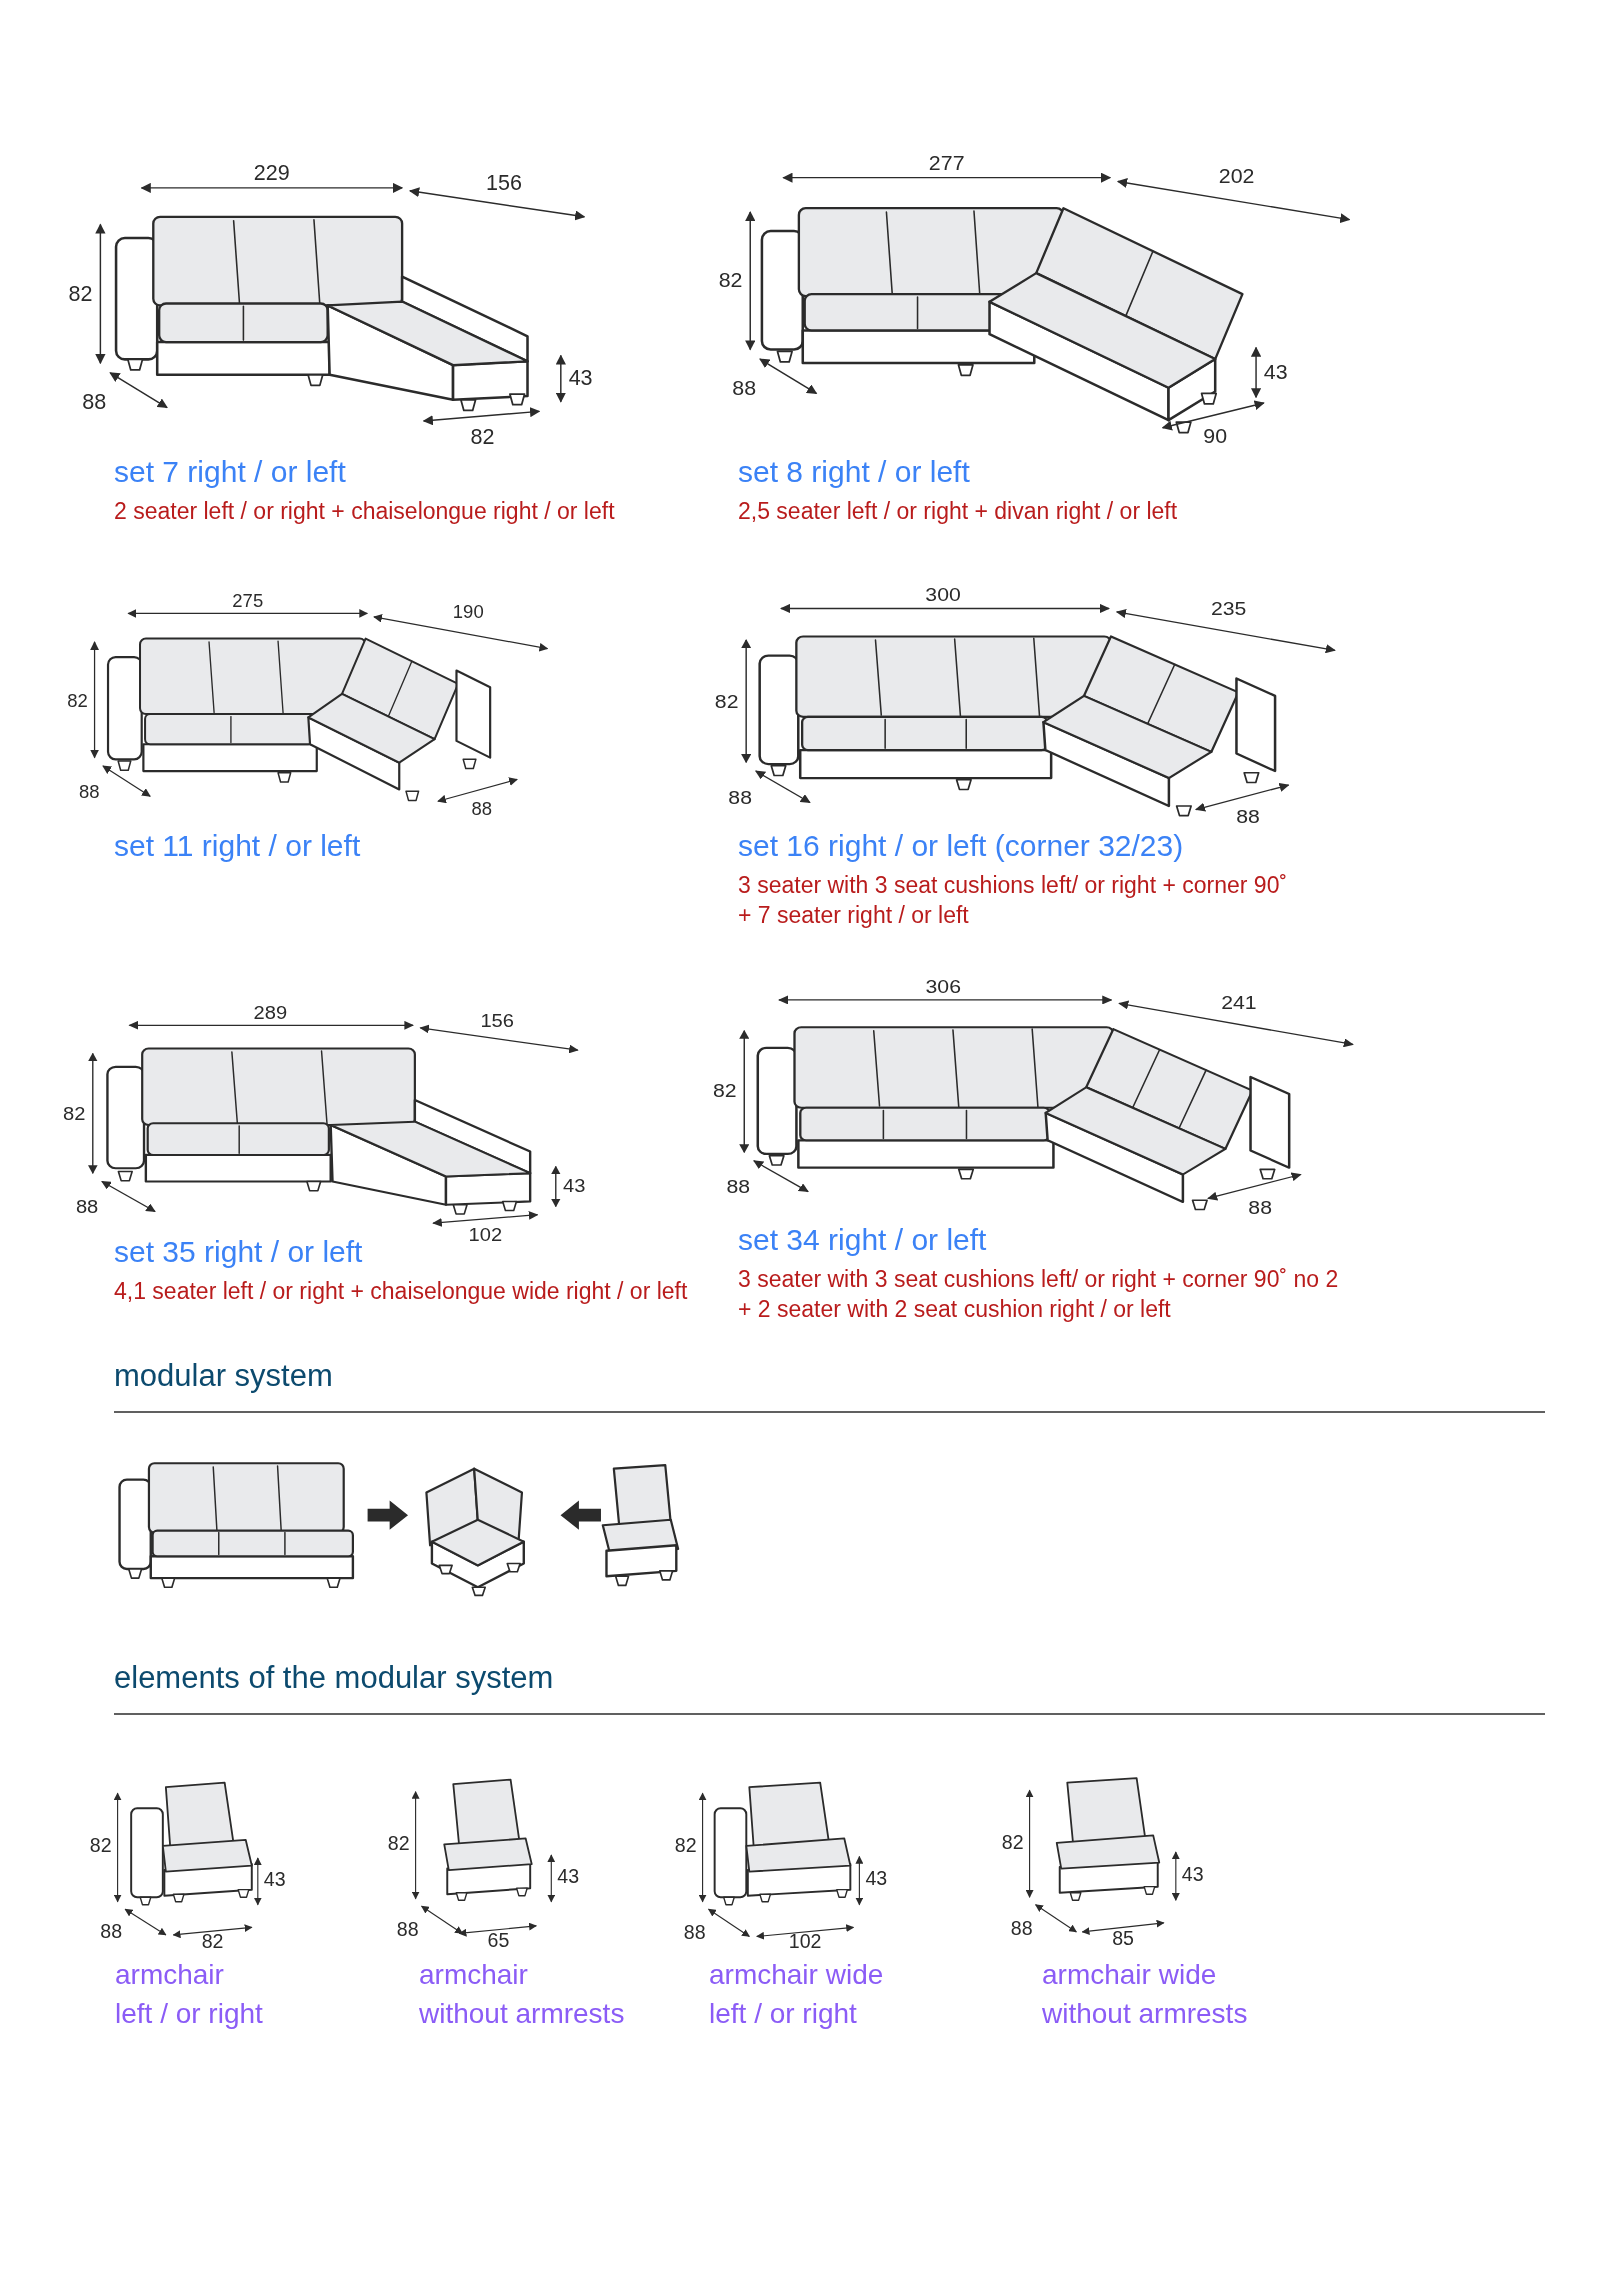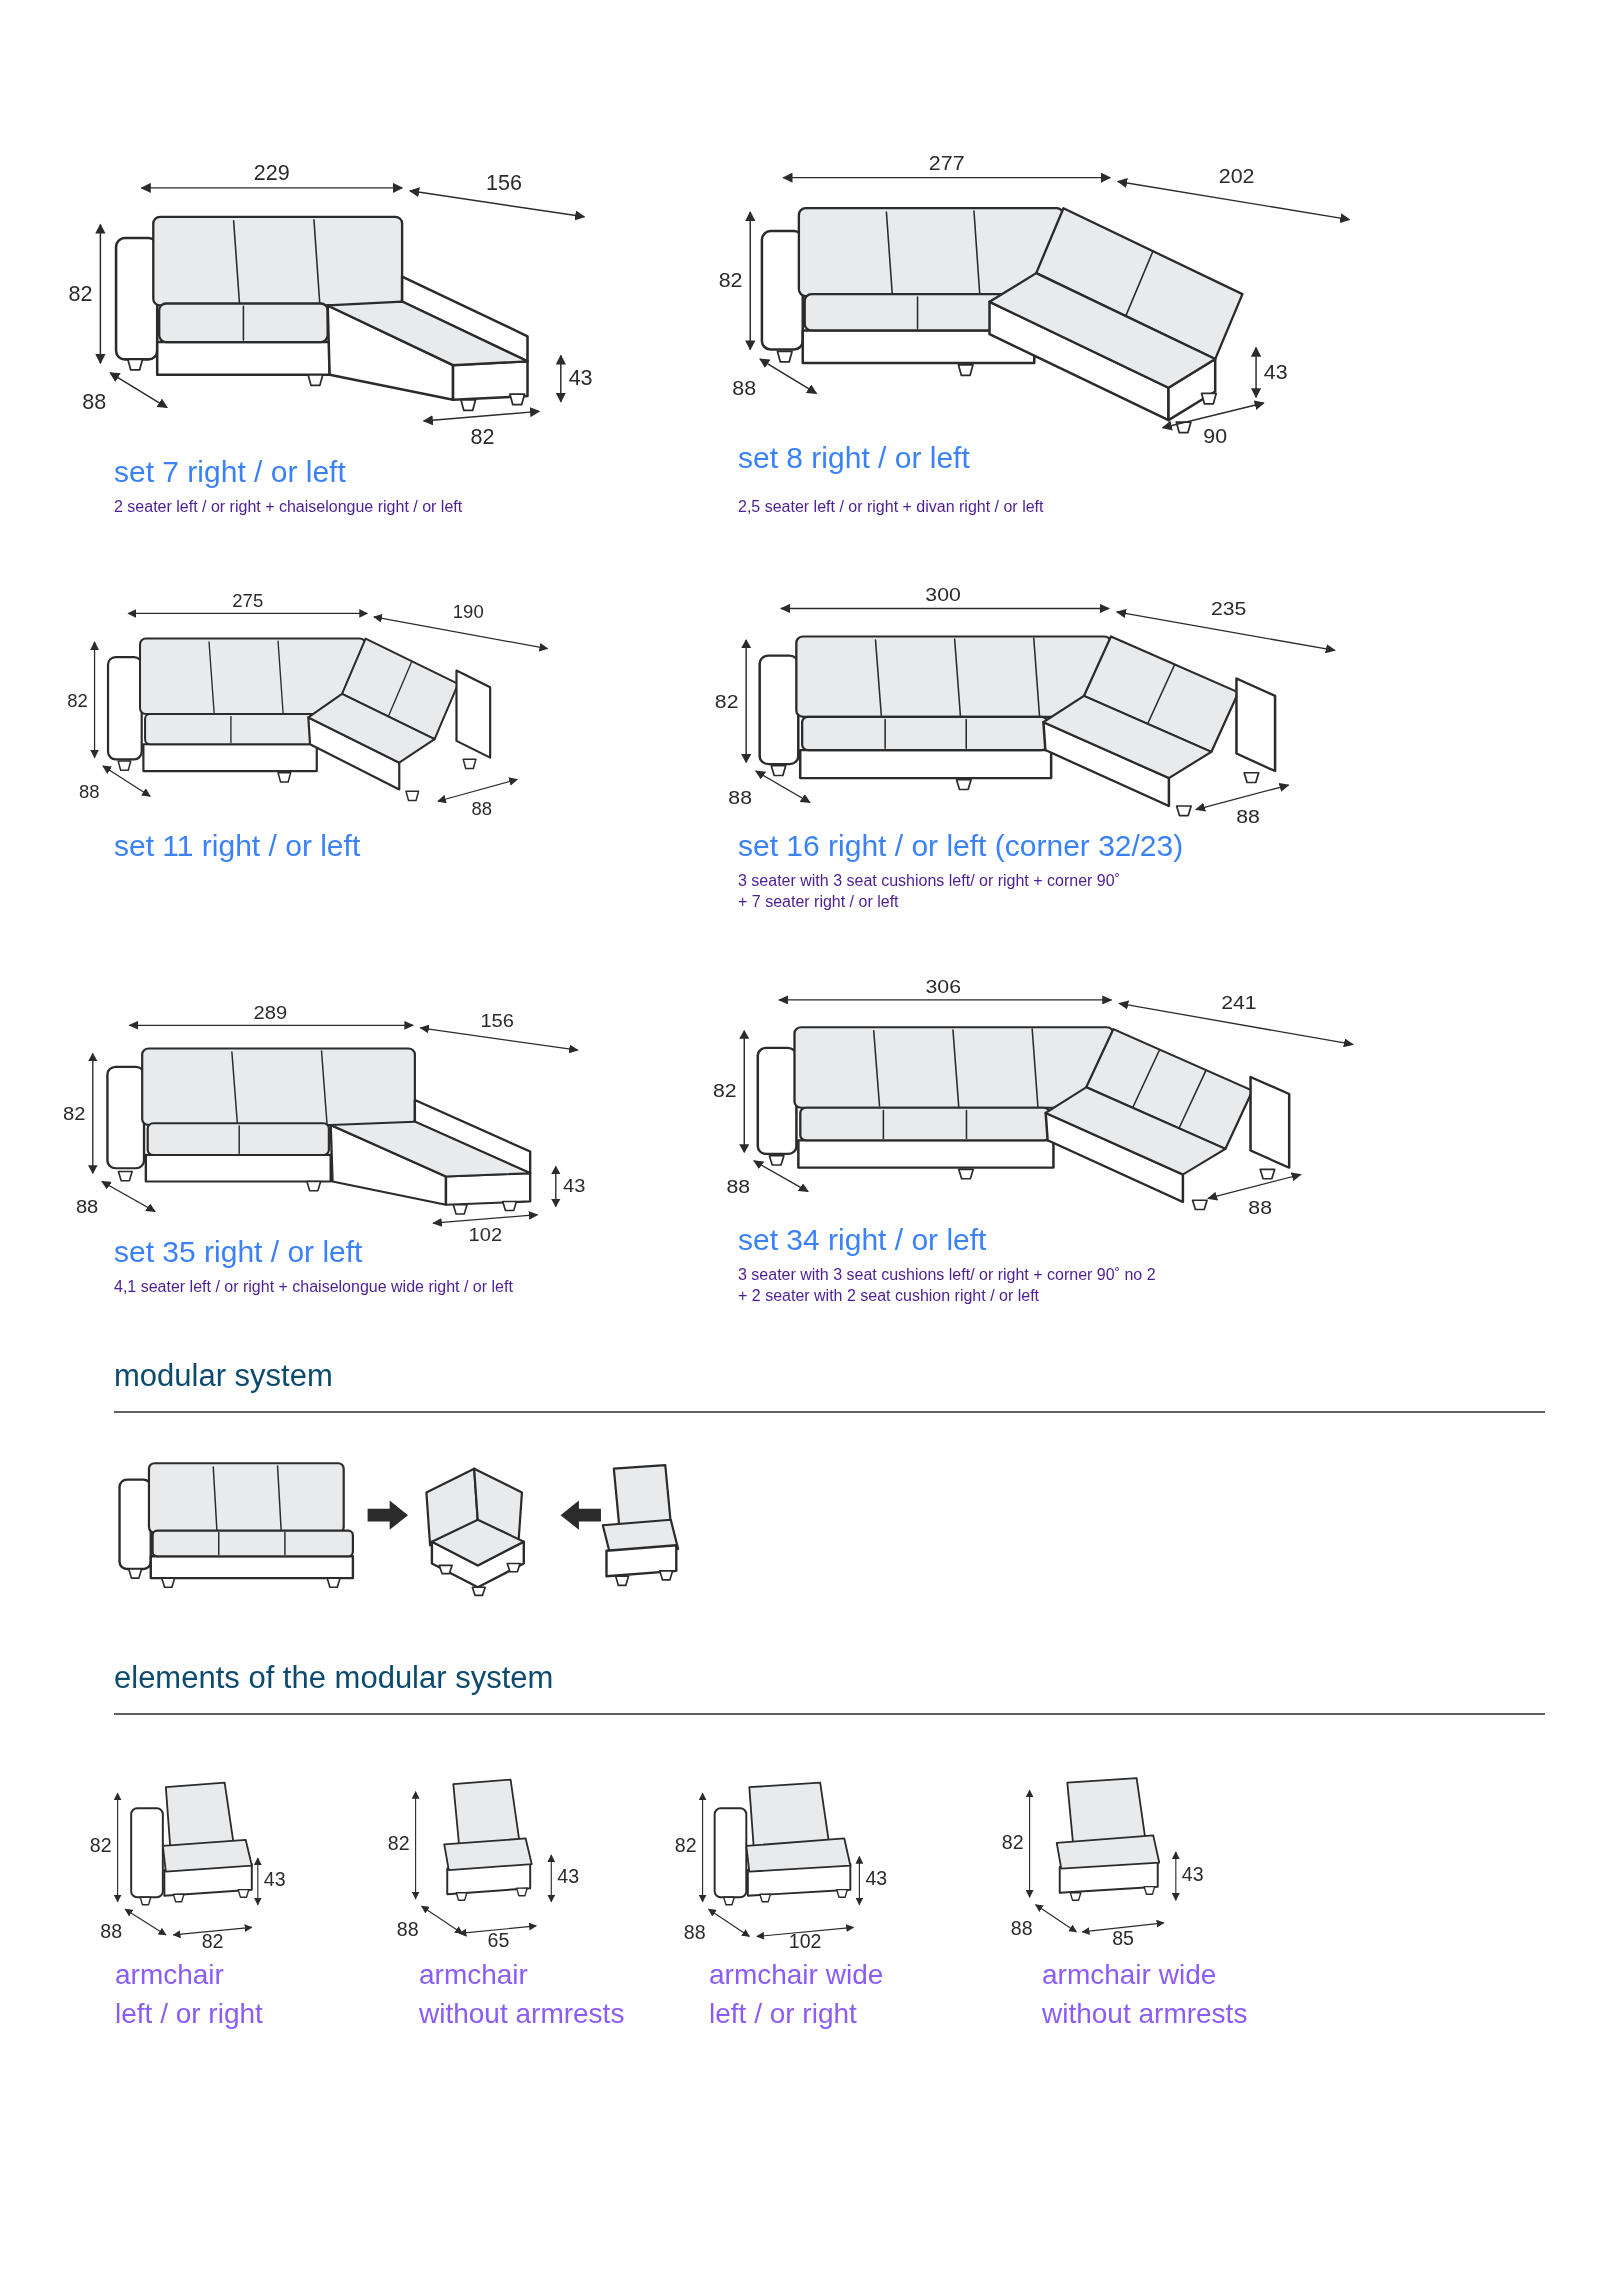--- a/index.html
+++ b/index.html
@@ -1,21 +1,21 @@
 <!DOCTYPE html>
 <html><head>
 <meta charset="utf-8">
 <style>
   html,body { margin:0; padding:0; background:#ffffff; }
   .page { position:relative; width:1621px; height:2293px; background:#ffffff;
           font-family:"Liberation Sans", sans-serif; color:#262626; overflow:hidden; }
   .abs { position:absolute; }
 
   .set-title { font-size:30px; line-height:1.12; color:#3b82f6; }
-  .set-desc  { font-size:16px; line-height:1.32; color:#4c1d95; }
+  .set-desc  { font-size:23px; line-height:1.32; color:#b91c1c; }
   .section-heading { font-size:31px; color:#0c4a6e; }
   .rule { height:0; border-top:2px solid #606060; }
   .el-label { font-size:28px; line-height:1.38; color:#8b5cf6; }
 
   svg { overflow:visible; }
   svg text { font-family:"Liberation Sans", sans-serif; fill:#2b2b2b; }
   .dimtxt { font-size:22px; }
   .elsvg .dimtxt { font-size:26px; }
   .mid { text-anchor:middle; }
   .end { text-anchor:end; }
@@ -107,21 +107,21 @@
       <line class="dim" x1="28" y1="66" x2="28" y2="210"></line>
       <text class="dimtxt end" x="20" y="145">82</text>
       <line class="dim" x1="38" y1="220" x2="96" y2="256"></line>
       <text class="dimtxt end" x="34" y="258">88</text>
       <line class="dim" x1="548" y1="208" x2="548" y2="260"></line>
       <text class="dimtxt" x="556" y="241">43</text>
       <line class="dim" x1="452" y1="292" x2="556" y2="266"></line>
       <text class="dimtxt mid" x="506" y="308">90</text>
     </g>
   </svg>
-  <div class="abs set-title" style="left:738px;top:441px;width:627px">set 8 right / or left</div>
+  <div class="abs set-title" style="left:738px;top:455px;width:627px">set 8 right / or left</div>
   <div class="abs set-desc" style="left:738px;top:496px;width:647px">
     <div>2,5 seater left / or right + divan right / or left</div>
   </div>
 
   
   <svg class="abs" style="left:71px;top:590px" width="505" height="228" viewBox="0 0 600 272" preserveAspectRatio="none">
     <g>
       <rect class="frame" x="44" y="80" width="40" height="122" rx="9"></rect>
       <rect class="cush" x="82" y="58" width="268" height="90" rx="7"></rect>
       <path class="cushdiv" d="M164,62 L170,146 M246,61 L252,147"></path>

